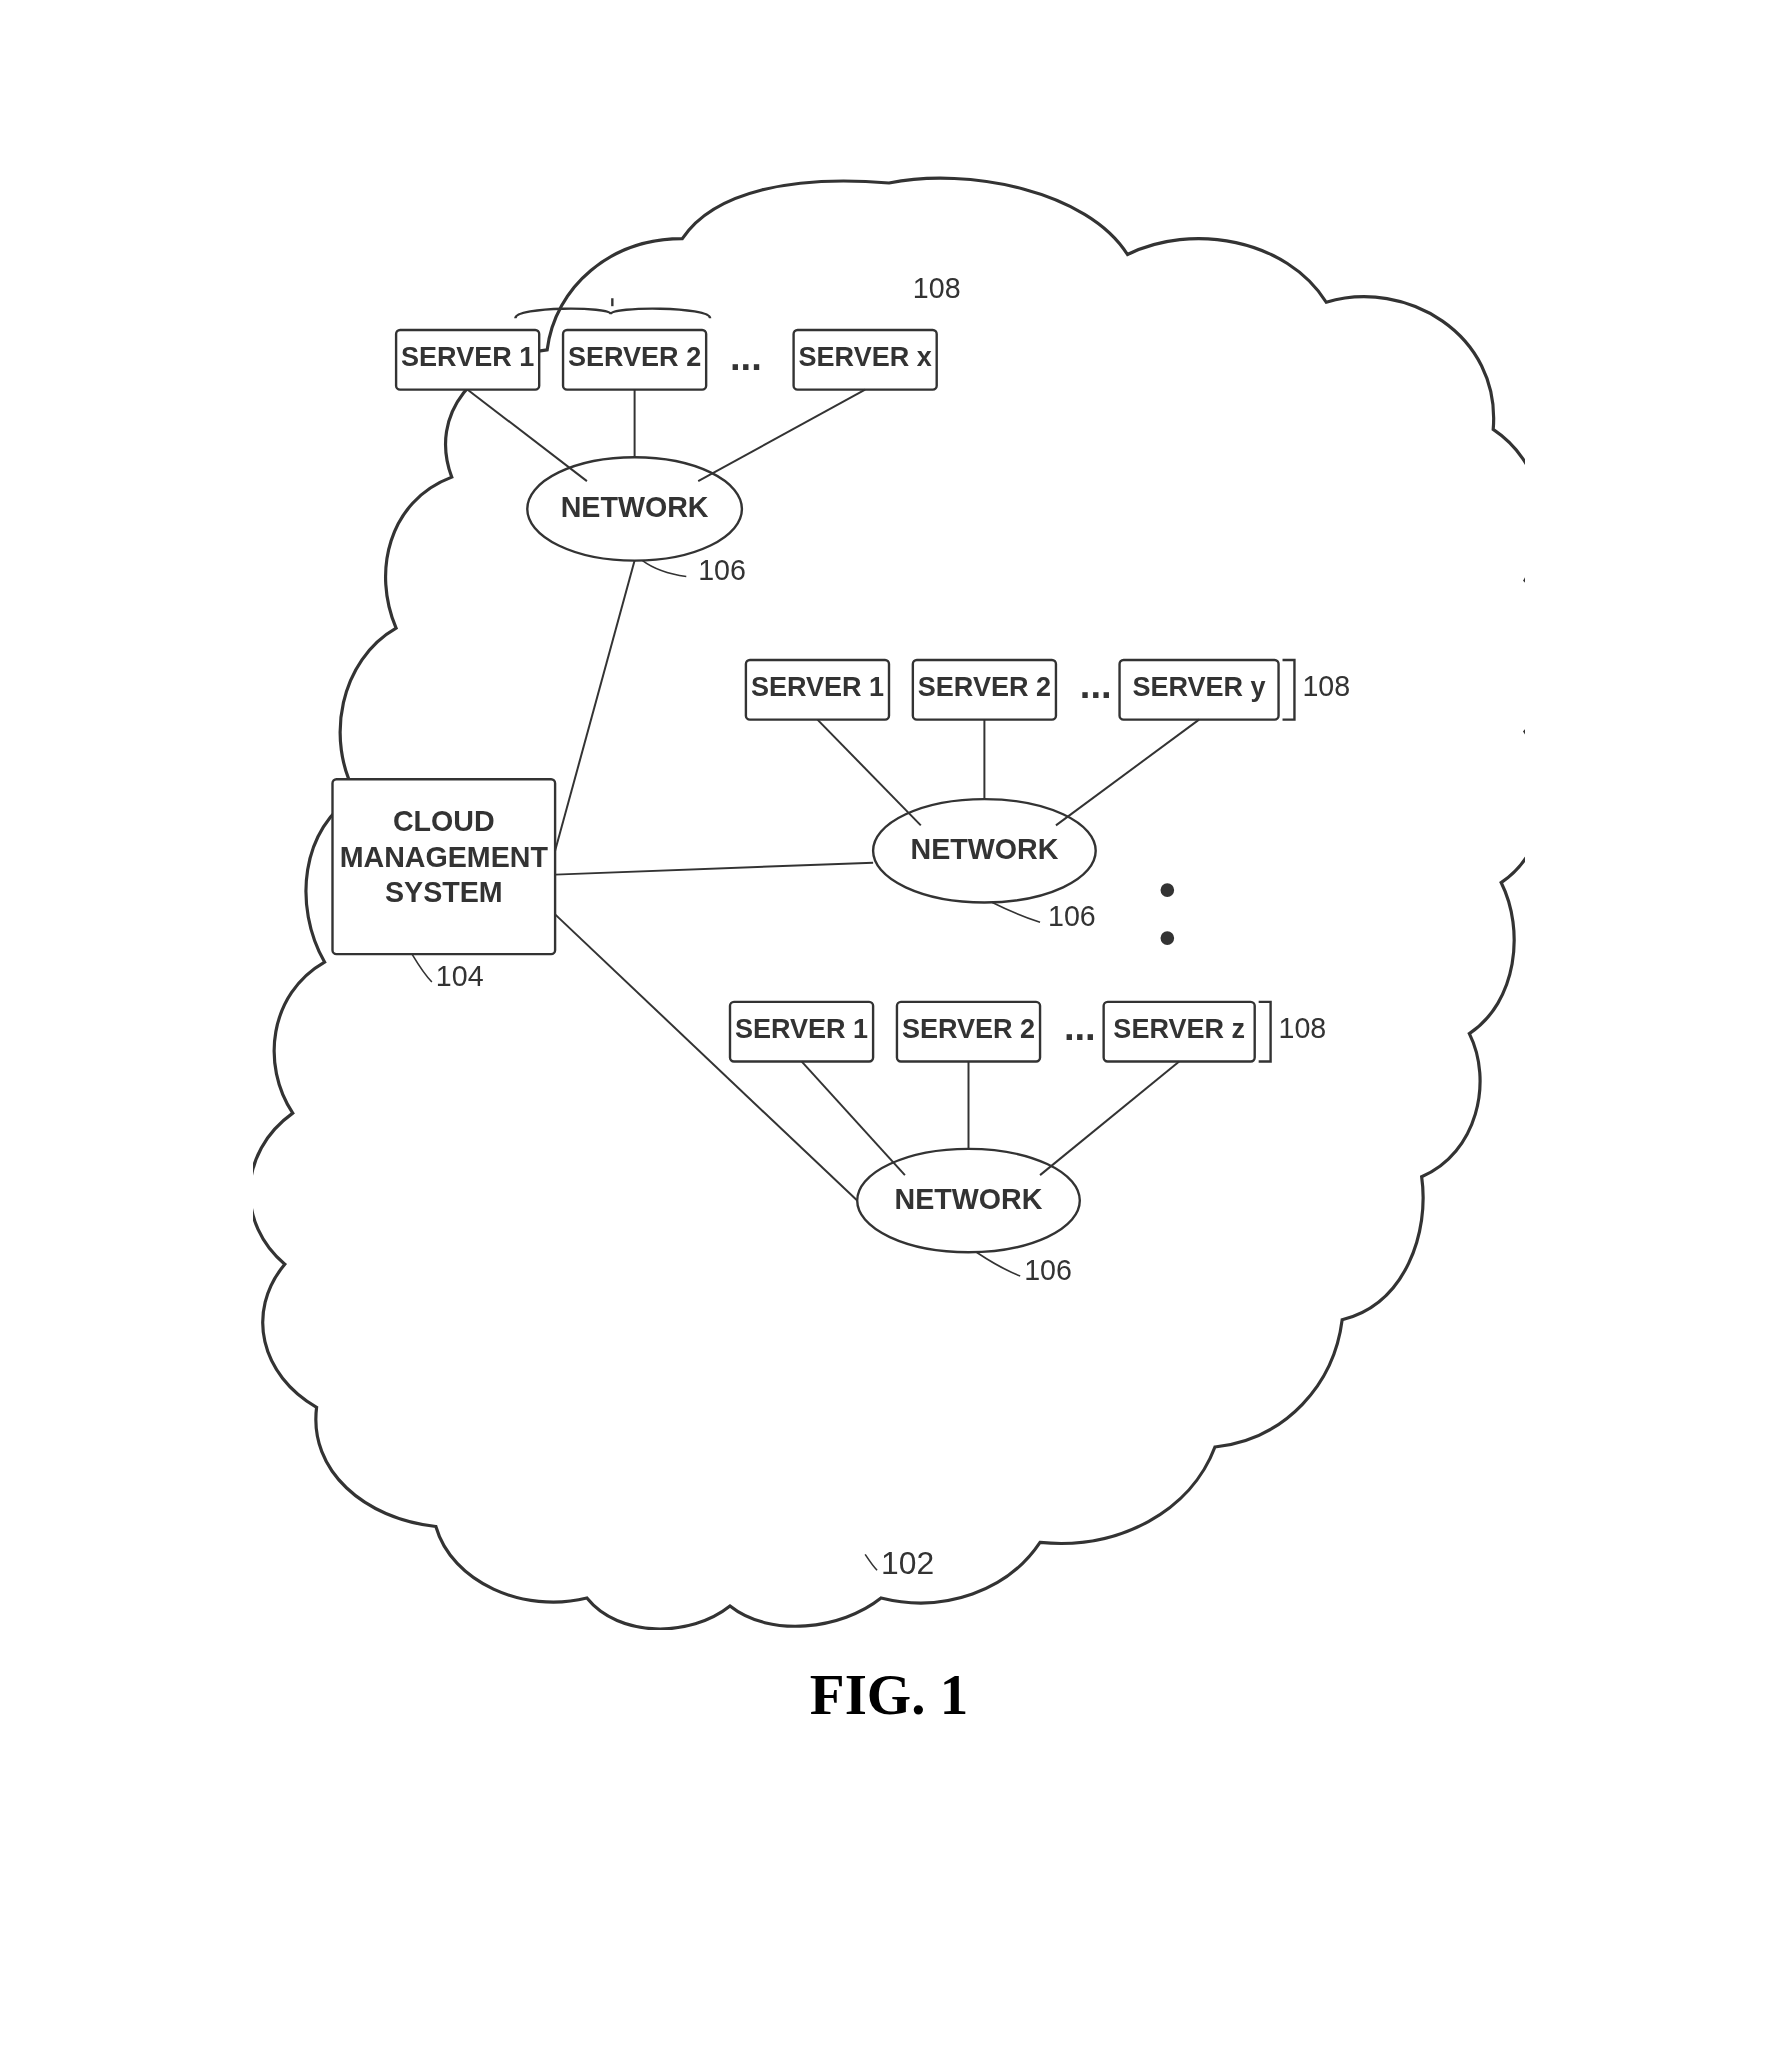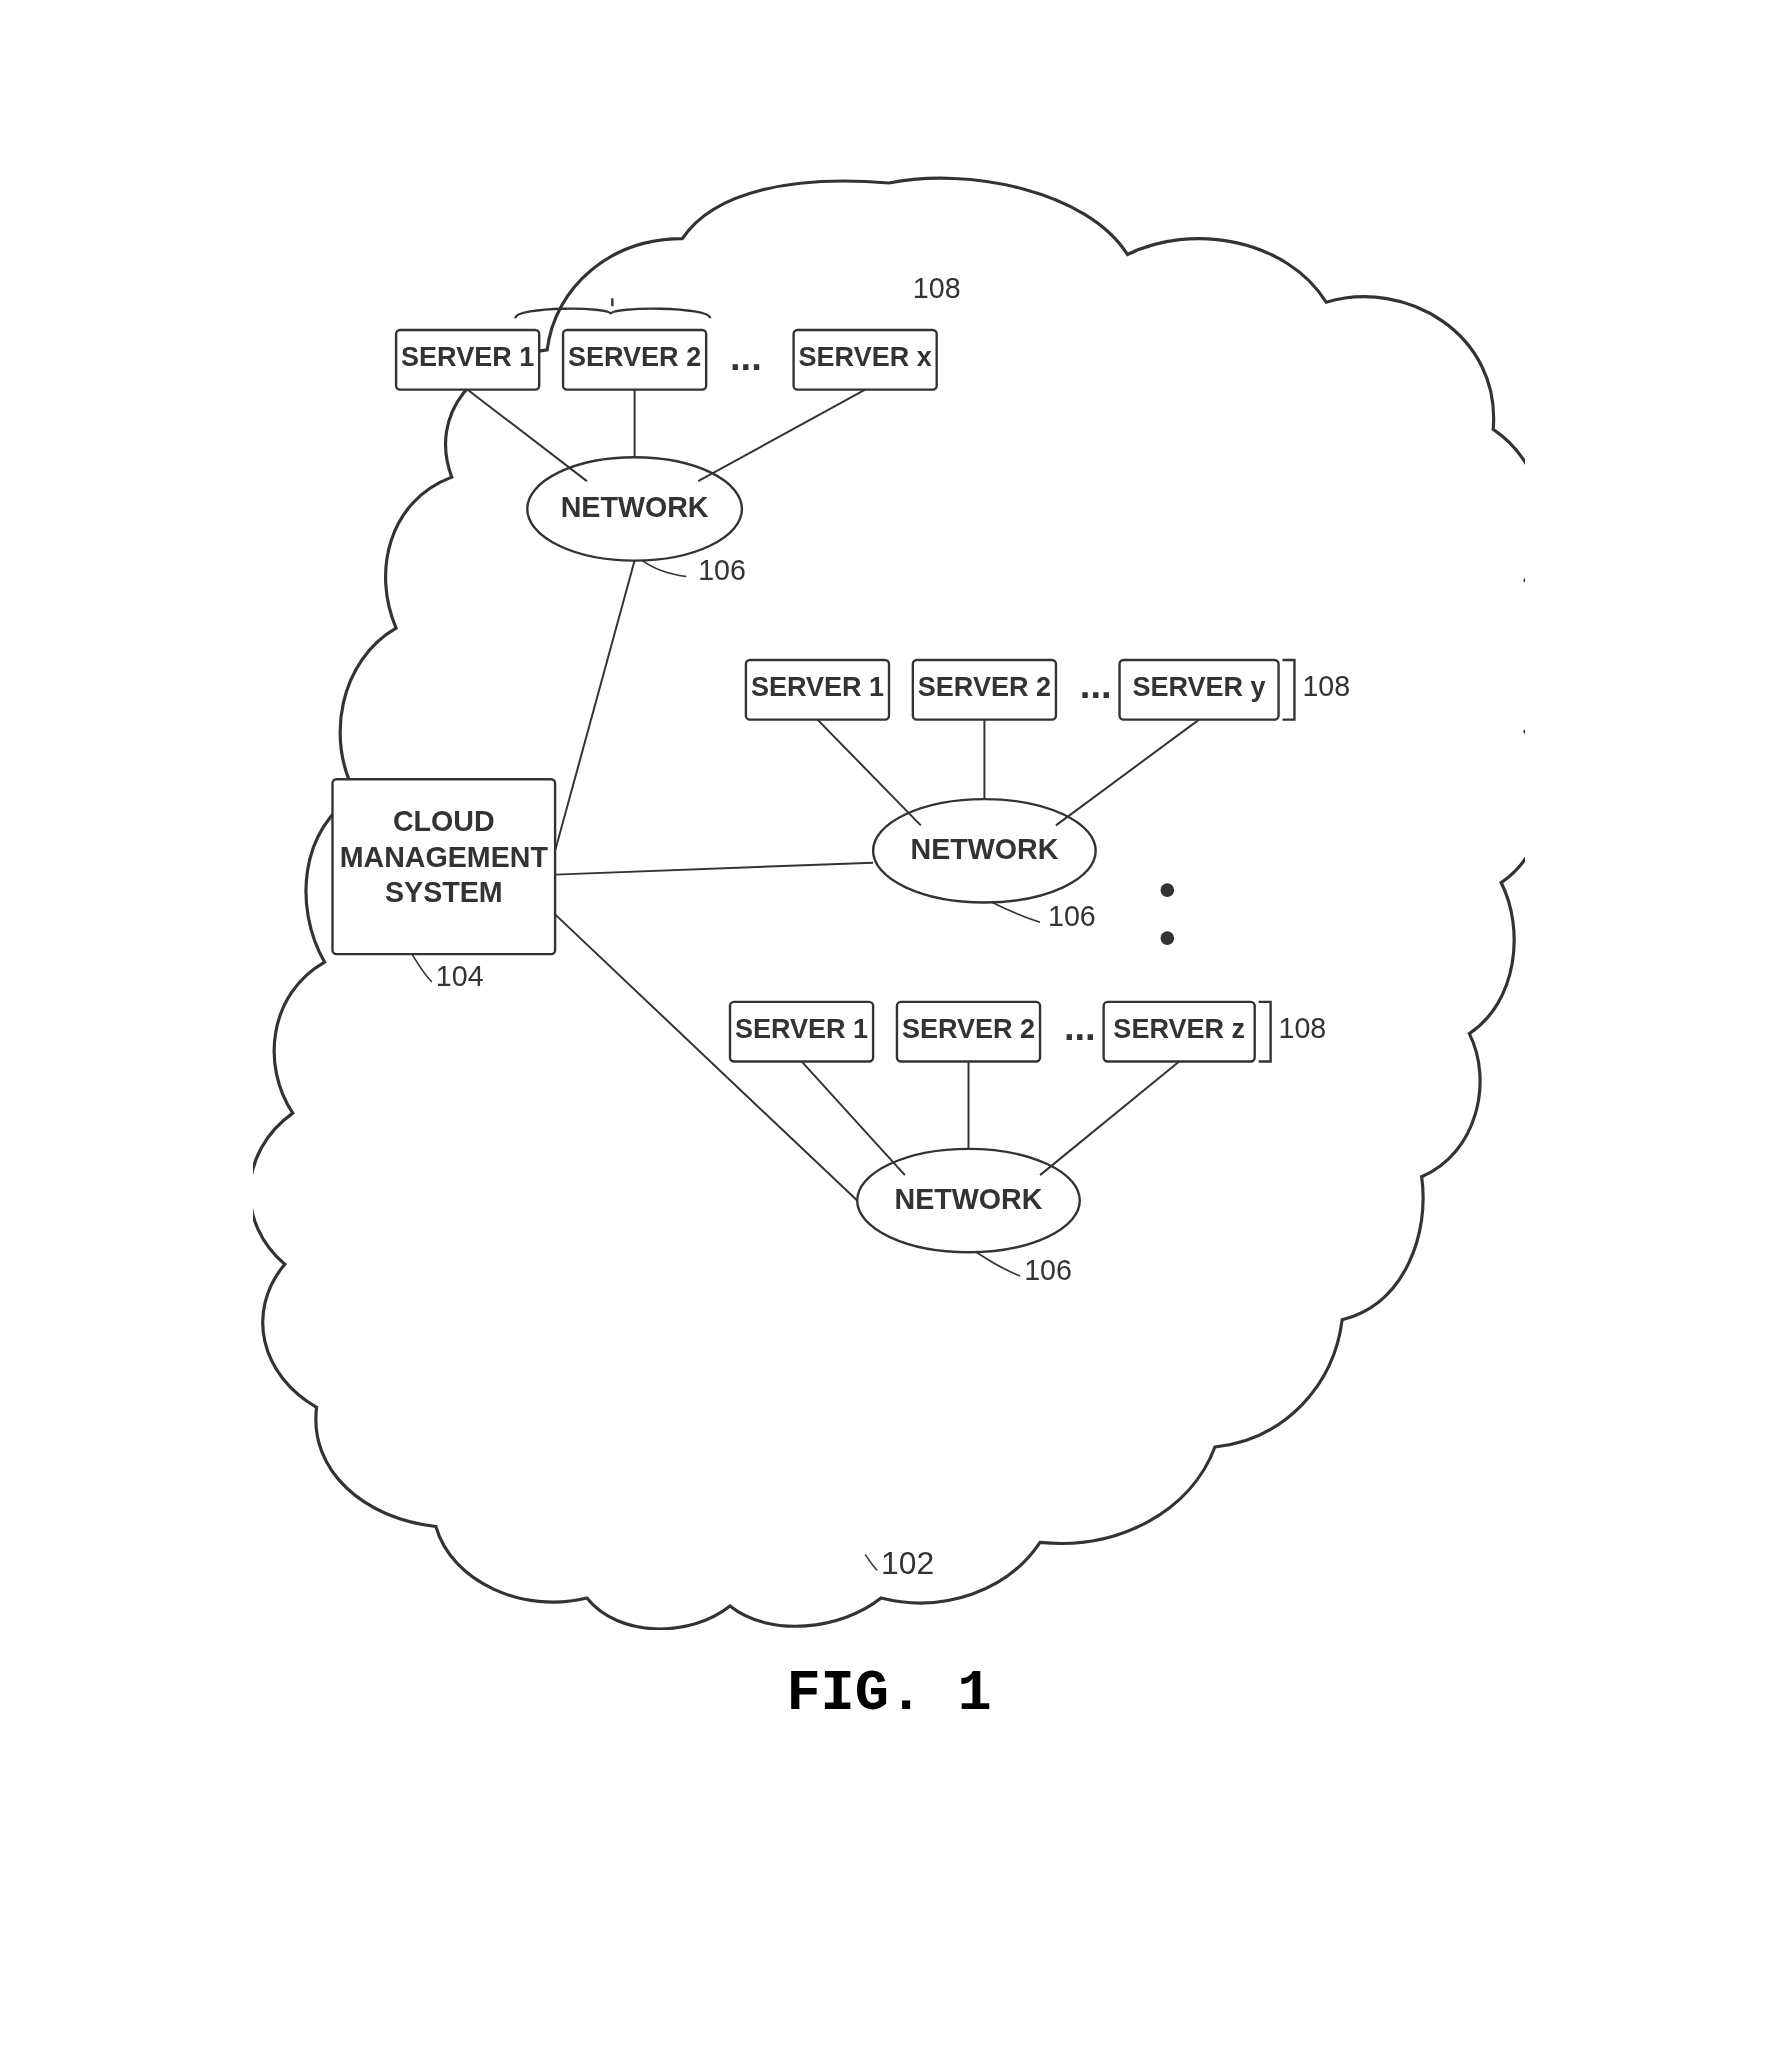--- a/index.html
+++ b/index.html
@@ -39,21 +39,21 @@
       top: 0;
       left: 0;
       width: 100%;
       height: 100%;
     }
     .fig-caption {
       text-align: center;
       margin-top: 32px;
       font-size: 57px;
       font-weight: bold;
-      font-family: Liberation Mono, monospace;
+      font-family: Liberation Serif, serif;
     }
   </style>
 </head>
 <body>
 
 <div class="page-container">
   <div class="diagram-area">
     <div class="cloud-shape">
       <svg class="cloud-svg" viewBox="0 0 1600 1850" xmlns="http://www.w3.org/2000/svg">
 

